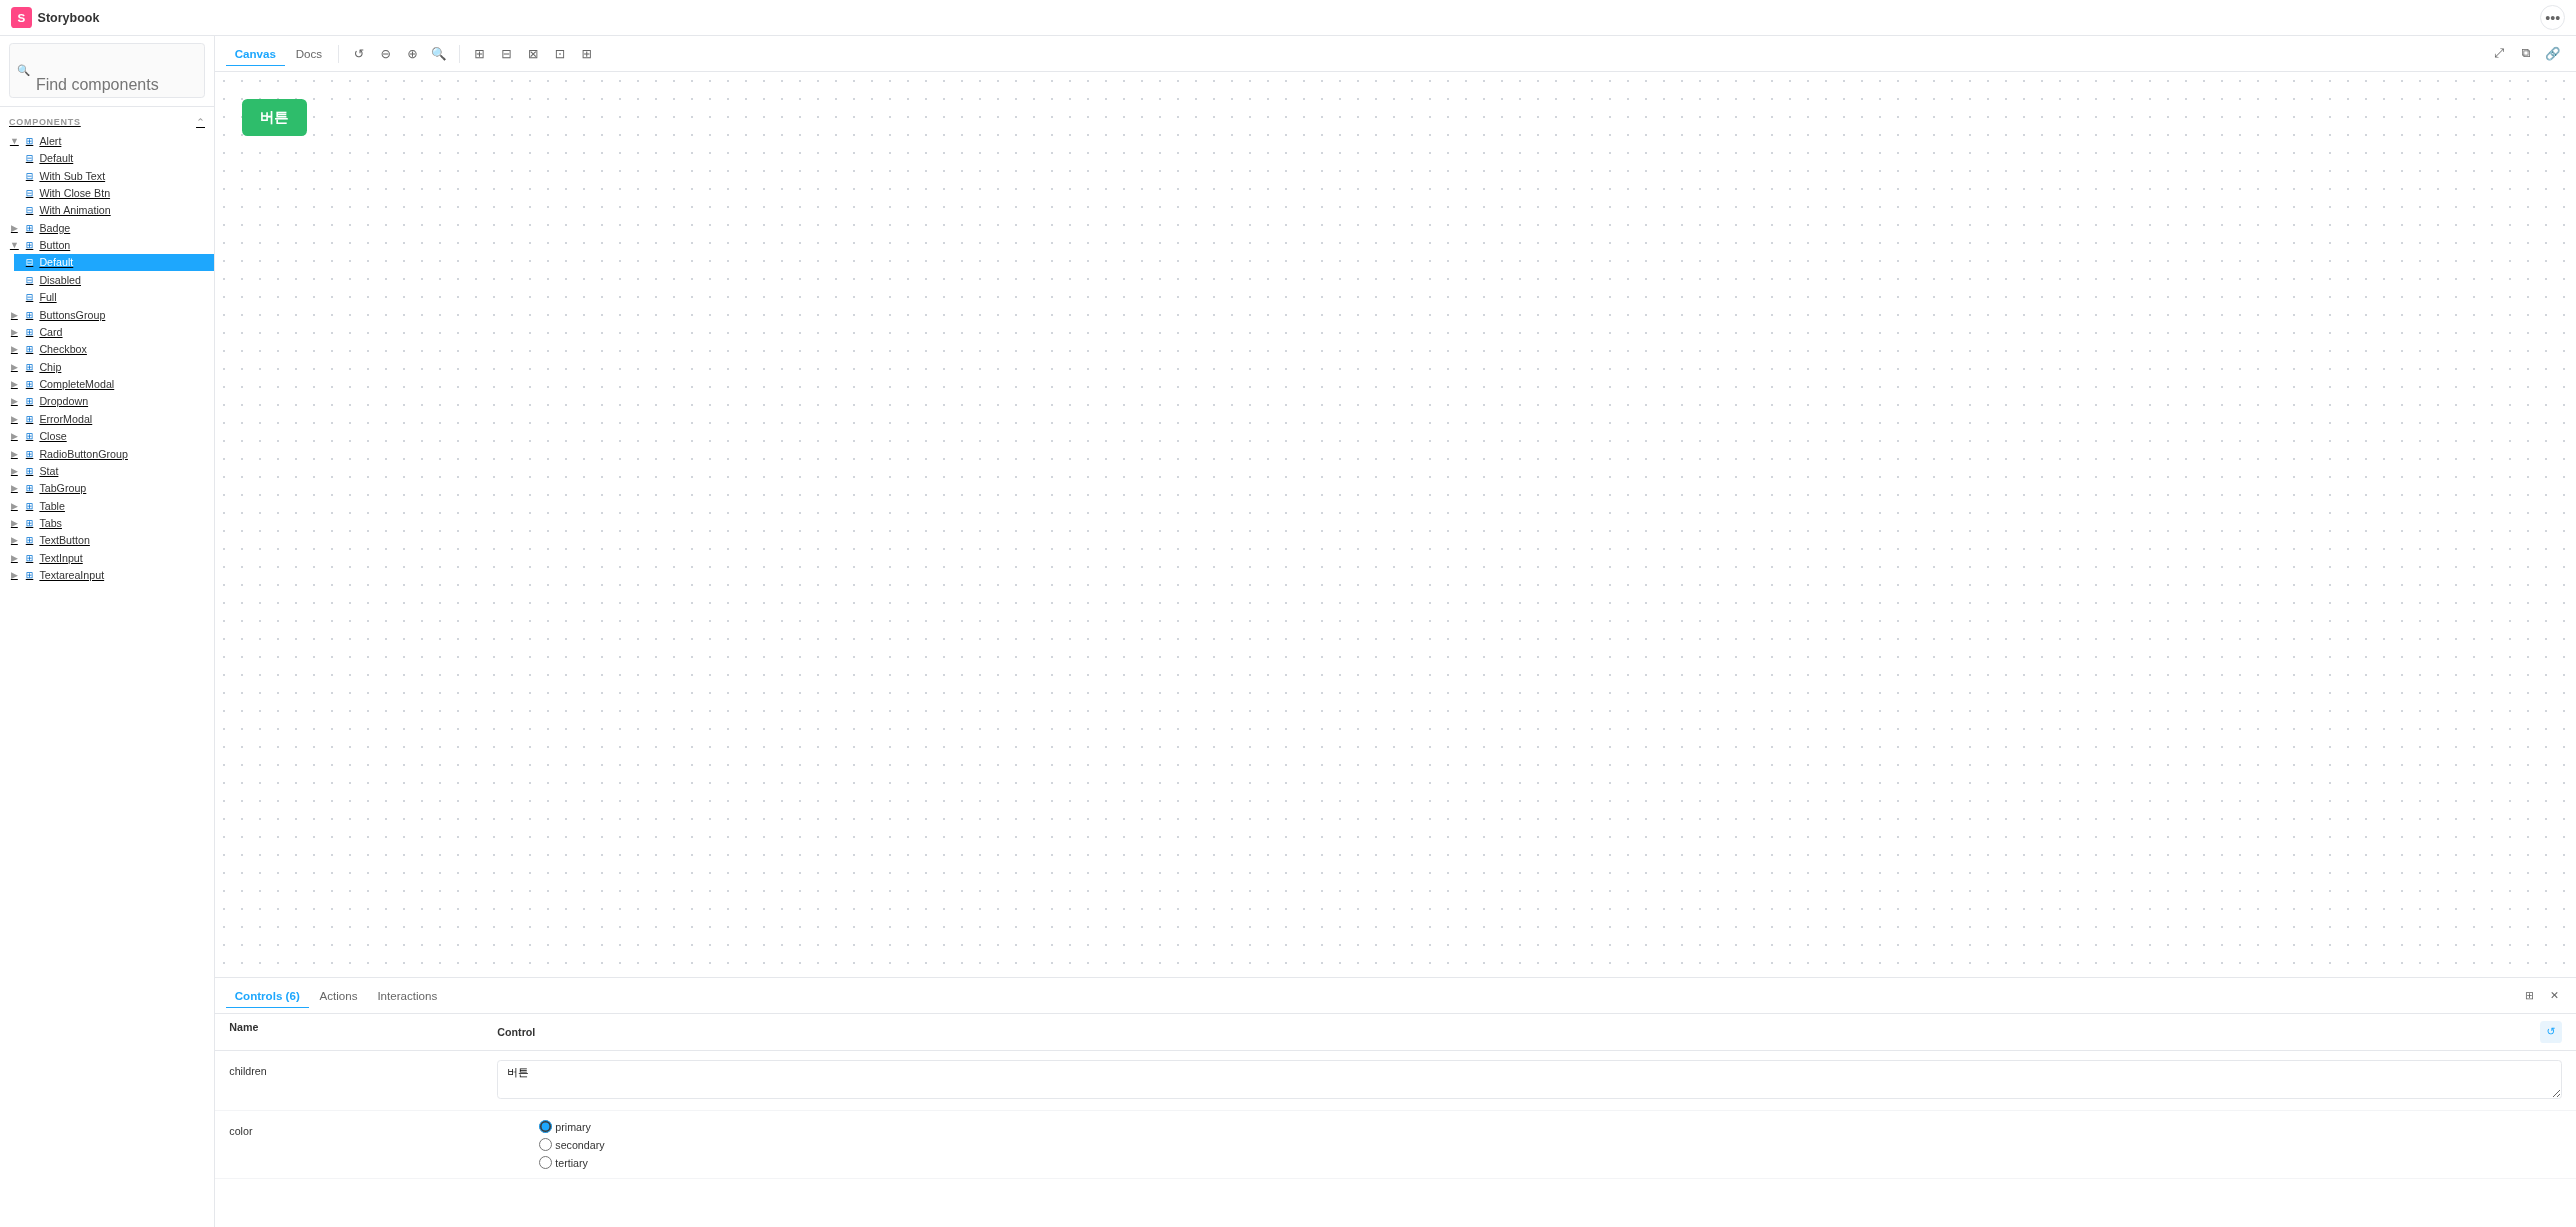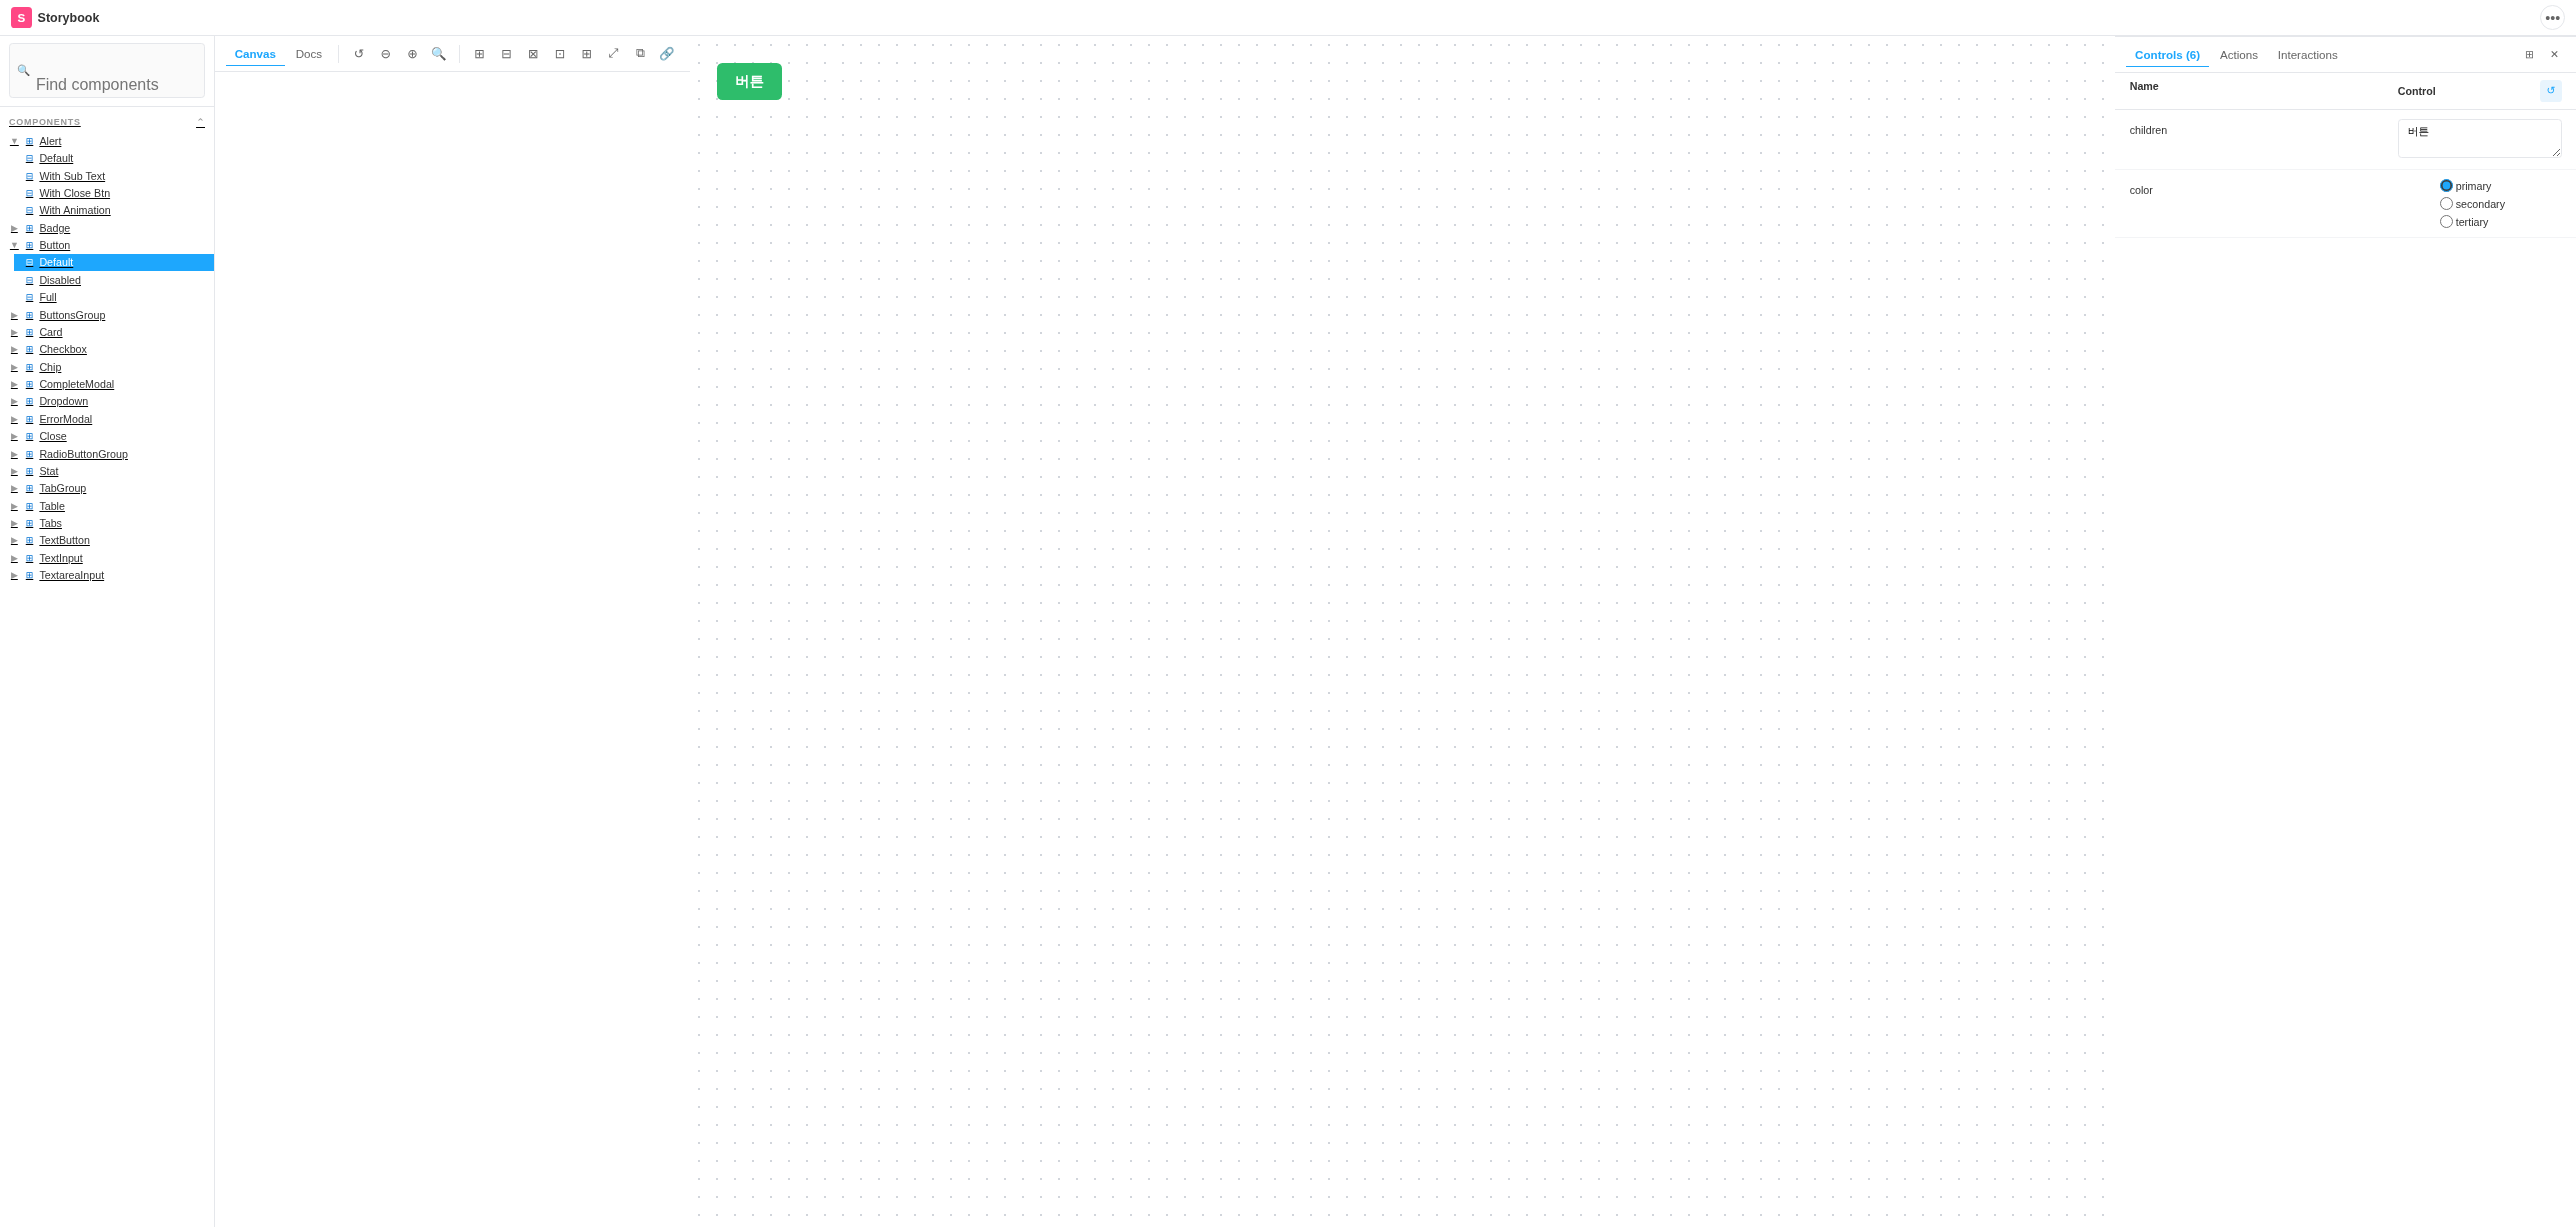--- a/index.html
+++ b/index.html
@@ -32,37 +32,37 @@
 
     .tree-group { padding-left: 0; }
     .group-header { display: flex; align-items: center; gap: 3.6px; padding: 2.7px 9px; cursor: pointer; font-size: 10.7px; color: #333; }
 
     .item-icon { color: #0070d2; font-size: 9px; width: 12.5px; text-align: center; flex-shrink: 0; }
     .item-icon.grid { color: #0070d2; }
     .expand-icon { width: 10.7px; text-align: center; color: #999; font-size: 9px; flex-shrink: 0; }
     .child-items { padding-left: 14.3px; }
 
     
-    .content { flex: 1; display: flex; flex-direction: row; overflow: hidden; }
+    .content { flex: 1; display: flex; flex-direction: column; overflow: hidden; }
 
     
     .canvas-toolbar { height: 36px; border-bottom: 0.9px solid #e5e7eb; display: flex; align-items: center; padding: 0 10.7px; gap: 1.8px; flex-shrink: 0; }
     .tab-btn { padding: 5.4px 9px; font-size: 11.6px; border: none; background: none; cursor: pointer; color: #666; border-bottom: 1.8px solid transparent; }
     .tab-btn.active { color: #1ea7fd; border-bottom: 1.8px solid #1ea7fd; font-weight: 600; }
     .toolbar-sep { width: 0.9px; height: 18px; background: #e5e7eb; margin: 0 5.4px; }
     .toolbar-icon-btn { width: 25px; height: 25px; display: flex; align-items: center; justify-content: center; border: none; background: none; cursor: pointer; color: #666; border-radius: 3.6px; font-size: 12.5px; }
     .toolbar-right { margin-left: auto; display: flex; gap: 1.8px; }
 
     
     .canvas-area { flex: 1; background: white; position: relative; overflow: hidden; }
     .canvas-bg { width: 100%; height: 100%; background-image: radial-gradient(circle, #d1d5db 0.9px, transparent 0.9px); background-size: 18px 18px; position: absolute; top: 0; left: 0; }
     .preview-button { position: absolute; top: 27px; left: 27px; background: #2ebd6b; color: white; border: none; border-radius: 5.4px; padding: 9px 18px; font-size: 14.3px; font-weight: 600; cursor: pointer; }
 
     
-    .bottom-panel { border-top: 0.9px solid #e5e7eb; display: flex; flex-direction: column; flex-shrink: 0; height: 222px; }
+    .bottom-panel { border-top: 0.9px solid #e5e7eb; display: flex; flex-direction: column; flex-shrink: 0; height: 250px; }
     .bottom-tabs { display: flex; align-items: center; padding: 0 10.7px; border-bottom: 0.9px solid #e5e7eb; height: 36px; gap: 1.8px; }
     .bottom-tab { padding: 5.4px 9px; font-size: 11.6px; border: none; background: none; cursor: pointer; color: #666; border-bottom: 1.8px solid transparent; }
     .bottom-tab.active { color: #1ea7fd; border-bottom: 1.8px solid #1ea7fd; font-weight: 600; }
     .bottom-tab-right { margin-left: auto; display: flex; gap: 3.6px; align-items: center; }
     .icon-btn-sm { width: 21.5px; height: 21.5px; display: flex; align-items: center; justify-content: center; border: none; background: none; cursor: pointer; color: #666; border-radius: 3.6px; font-size: 10.7px; }
 
     .controls-table { flex: 1; overflow-y: auto; }
     .controls-header { display: flex; padding: 7.2px 14.3px; border-bottom: 0.9px solid #e5e7eb; font-size: 10.7px; font-weight: 600; color: #333; }
     .controls-header .col-name { flex: 0 0 268px; }
     .controls-header .col-control { flex: 1; display: flex; align-items: center; justify-content: space-between; }

